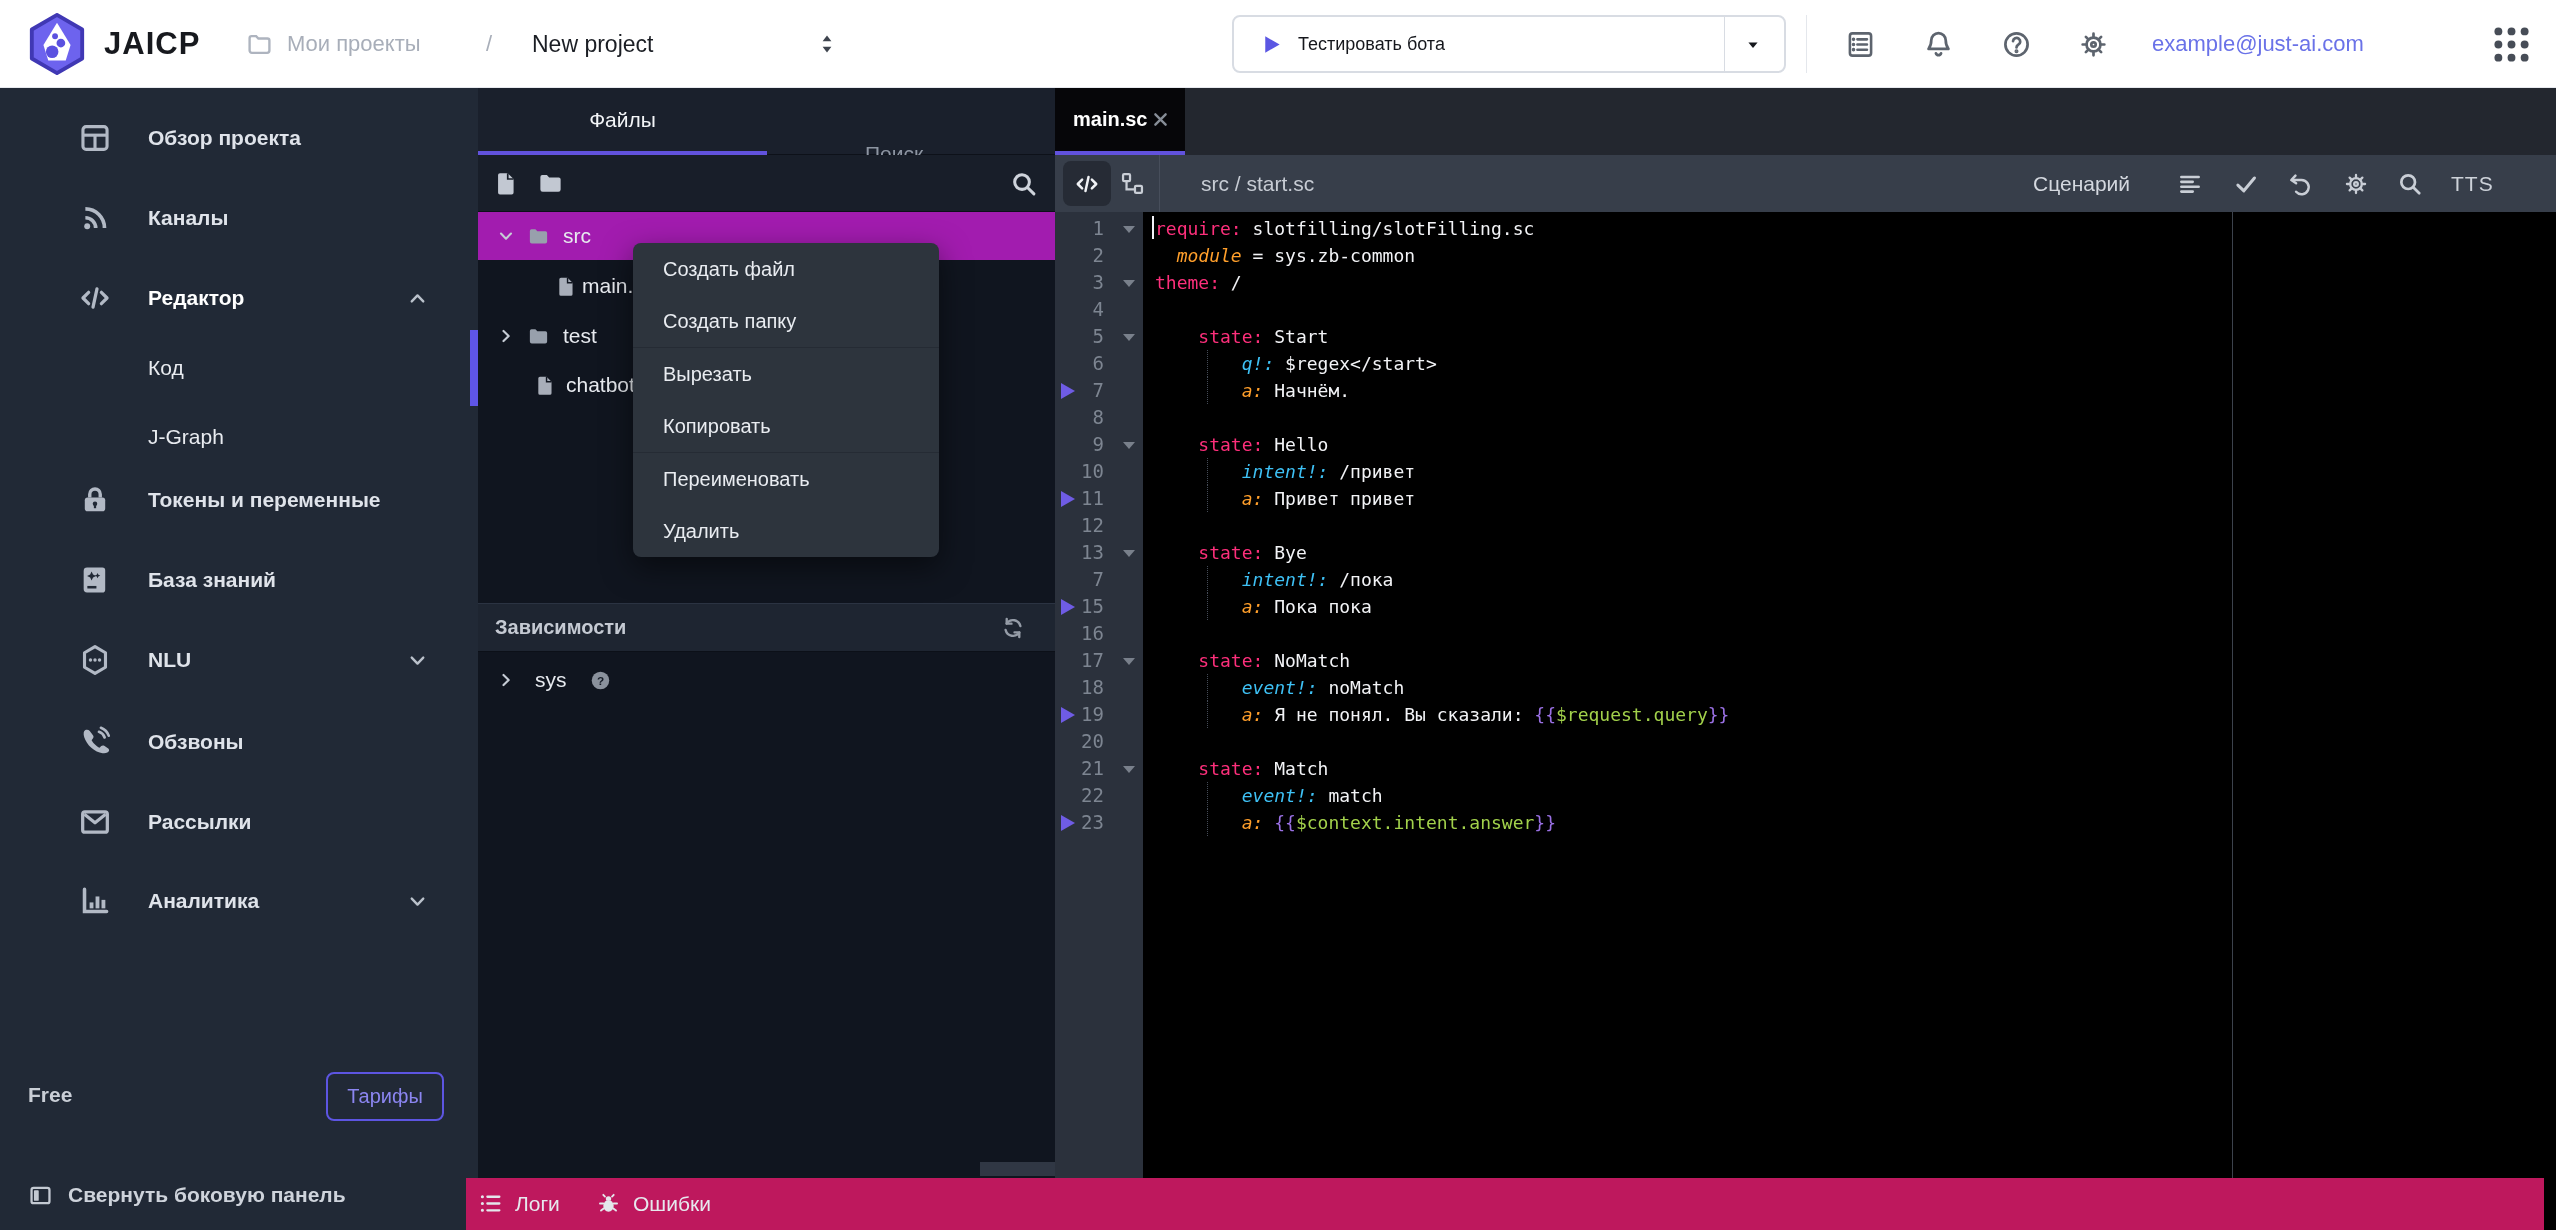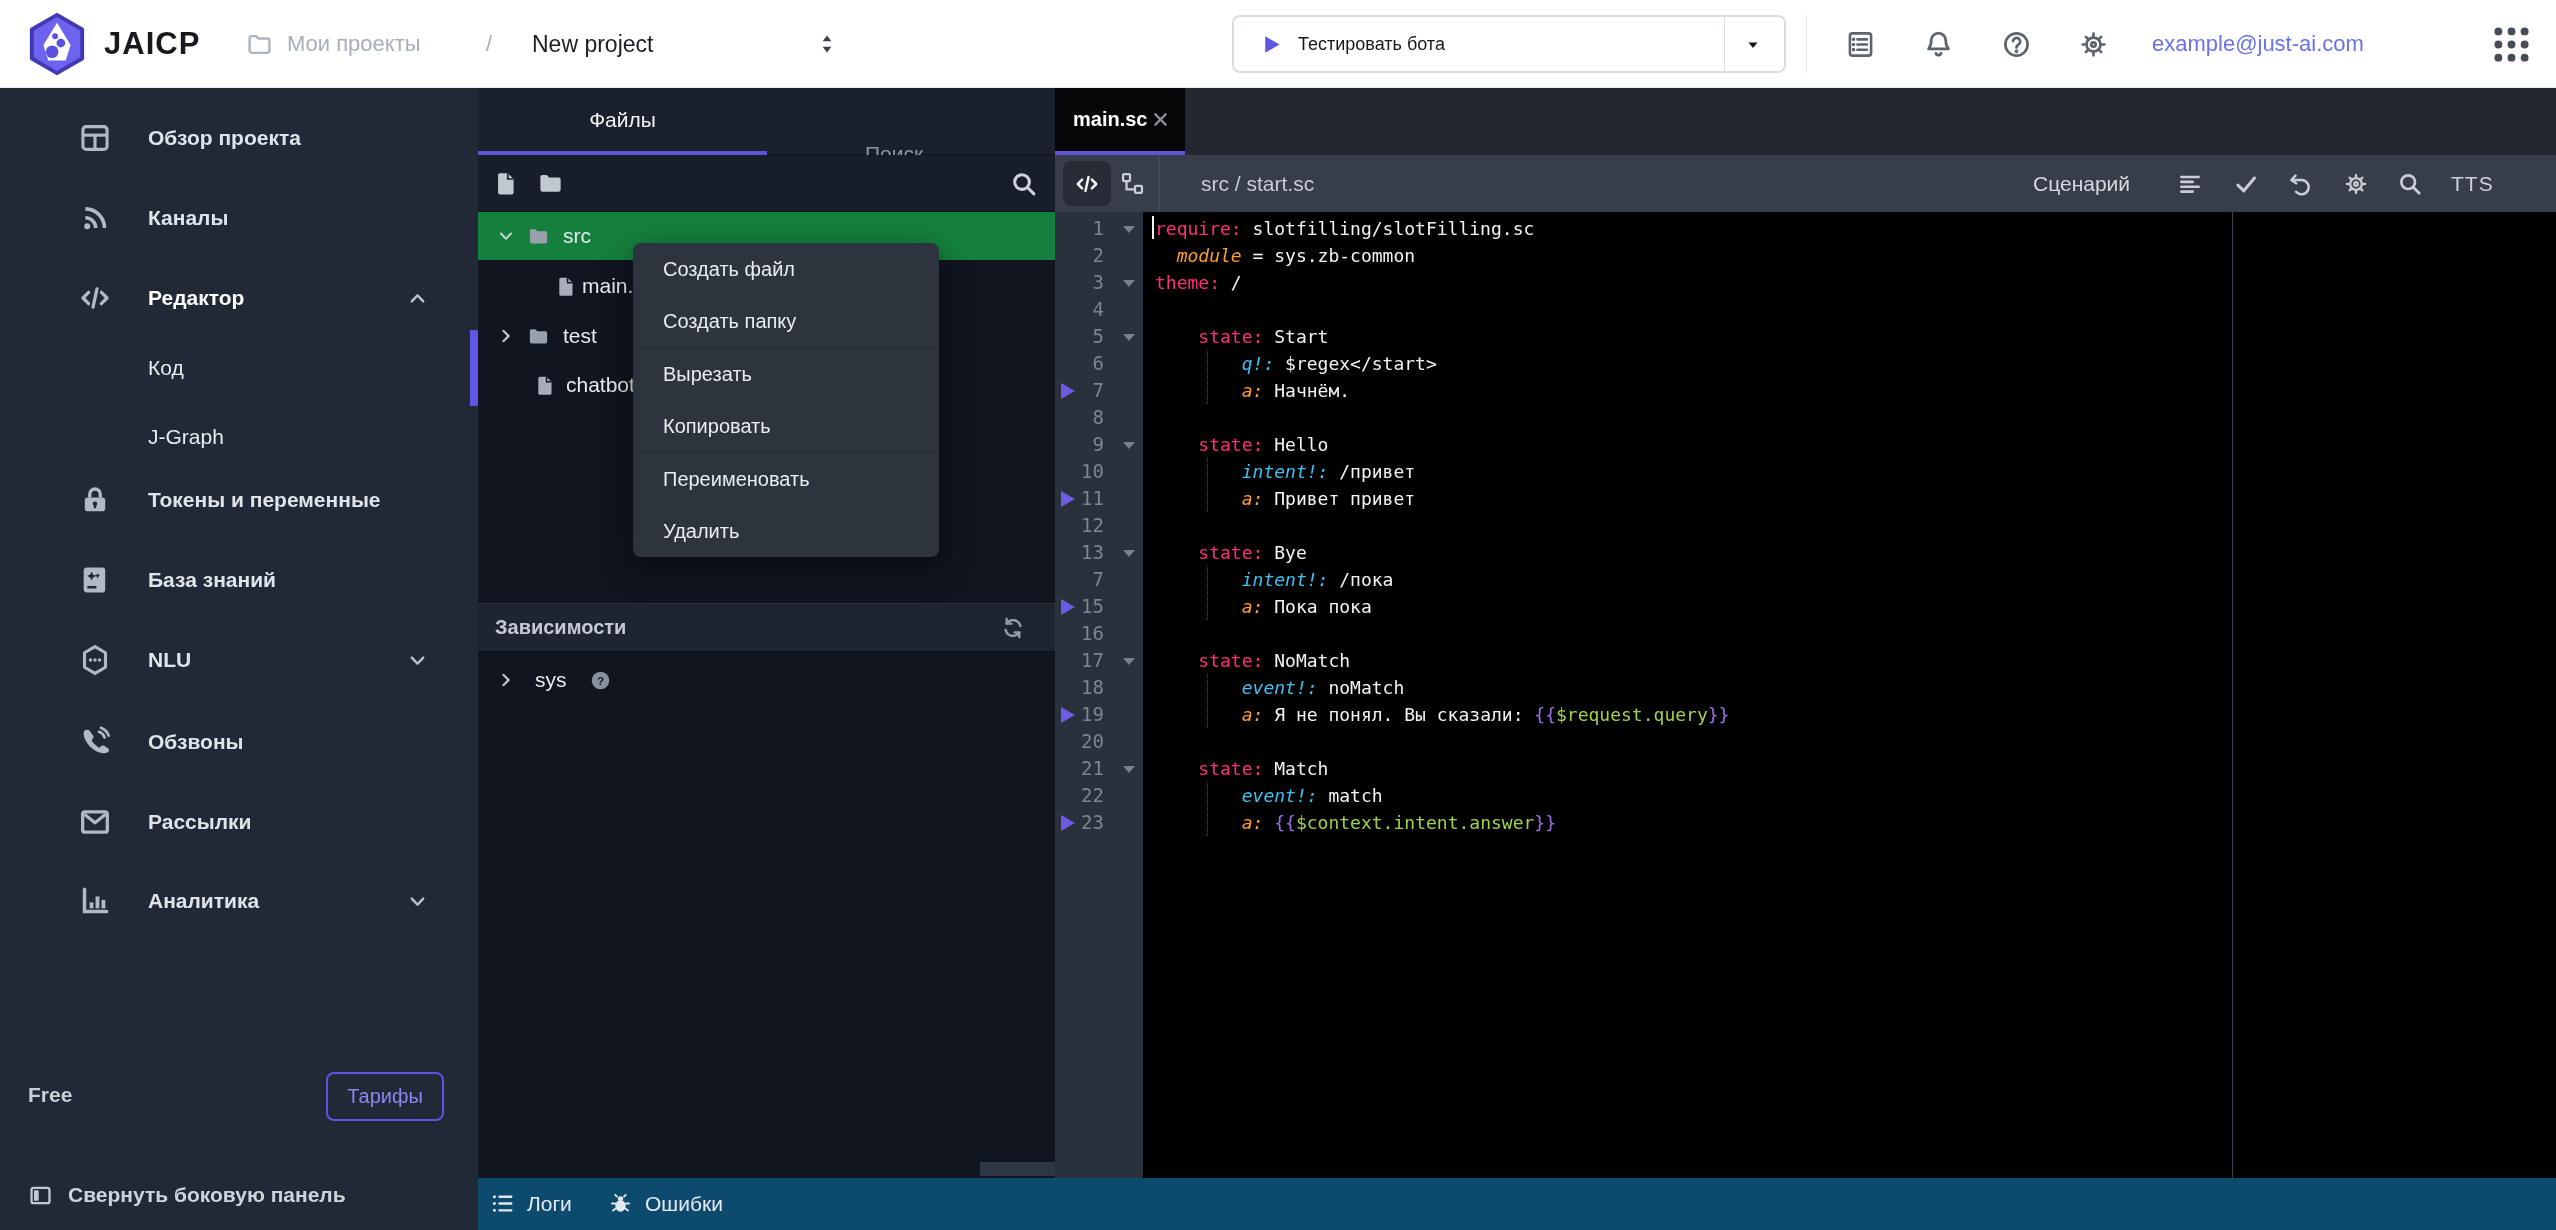--- a/index.html
+++ b/index.html
@@ -56,21 +56,21 @@
   .xtab{position:absolute;top:0;height:63px;line-height:63px;text-align:center;font-size:21px;}
   .xtab.active{color:#f2f4f7;}
   .xtab.inactive{color:#8d95a2;}
   .xunder{position:absolute;left:0;top:63px;width:289px;height:4px;background:#6152dd;}
   .xactions{position:absolute;left:0;top:67px;width:577px;height:57px;background:#181e29;
             border-bottom:1px solid #0c1018;}
   .xa-ic{position:absolute;top:15px;width:27px;height:27px;color:#c2c8d2;}
   .xsearch{position:absolute;left:532px;top:15px;width:28px;height:28px;color:#ced3db;}
   .tree{position:absolute;left:0;top:124px;width:577px;height:440px;}
   .trow{position:absolute;left:0;width:577px;height:48px;}
-  .trow.sel{background:#15803d;}
+  .trow.sel{background:#a21caf;}
   .tchev{position:absolute;top:14px;width:20px;height:20px;color:#c6ccd5;}
   .tico{position:absolute;top:13px;width:23px;height:23px;}
   .tico.folder{color:#98a0ac;}
   .tico.file{color:#a8aeb9;}
   .tlbl{position:absolute;top:0;line-height:48px;font-size:21px;color:#e7eaef;white-space:nowrap;}
   .menu{position:absolute;left:155px;top:155px;width:306px;background:#2d343d;border-radius:8px;
         box-shadow:0 10px 30px rgba(0,0,0,.5);z-index:30;overflow:hidden;}
   .mitem{height:52px;line-height:52px;padding-left:30px;font-size:20px;color:#e9ecf1;}
   .mdiv{height:1px;background:#252b34;}
   .deps-head{position:absolute;left:0;top:515px;width:577px;height:49px;background:#1e2531;
@@ -107,21 +107,21 @@
   .codearea{position:absolute;left:88px;top:124px;width:1413px;height:966px;background:#000;overflow:hidden;}
   .cl{position:absolute;left:12px;height:27px;line-height:27px;white-space:pre;
       font-family:"DejaVu Sans Mono",monospace;font-size:18px;}
   .tk-k{color:#fd2f7b;} .tk-o{color:#ff9f2b;font-style:italic;} .tk-c{color:#3ec1f5;font-style:italic;}
   .tk-w{color:#f2f3f6;} .tk-p{color:#9a70e4;} .tk-g{color:#a2d14b;}
   .guide{position:absolute;left:64px;width:1px;height:27px;border-left:1px dotted #454c58;}
   .ruler{position:absolute;left:1089px;top:0;width:1px;height:966px;background:#3c424c;}
   .caret{position:absolute;left:9px;width:2px;height:23px;background:#f2f2f8;}
 
   
-  .bottombar{position:absolute;left:478px;top:1178px;width:2078px;height:52px;background:#0c4a6e;z-index:25;}
+  .bottombar{position:absolute;left:466px;top:1178px;width:2078px;height:52px;background:#be185d;z-index:25;}
   .bb-ic{position:absolute;top:13px;width:25px;height:25px;color:#e4e7ec;}
   .bb-lbl{position:absolute;top:0;line-height:52px;font-size:21px;color:#e6e9ee;white-space:nowrap;}
 </style>
 </head>
 <body>
 
 <div class="app">
 
   <div class="header">
     <div class="logo">

